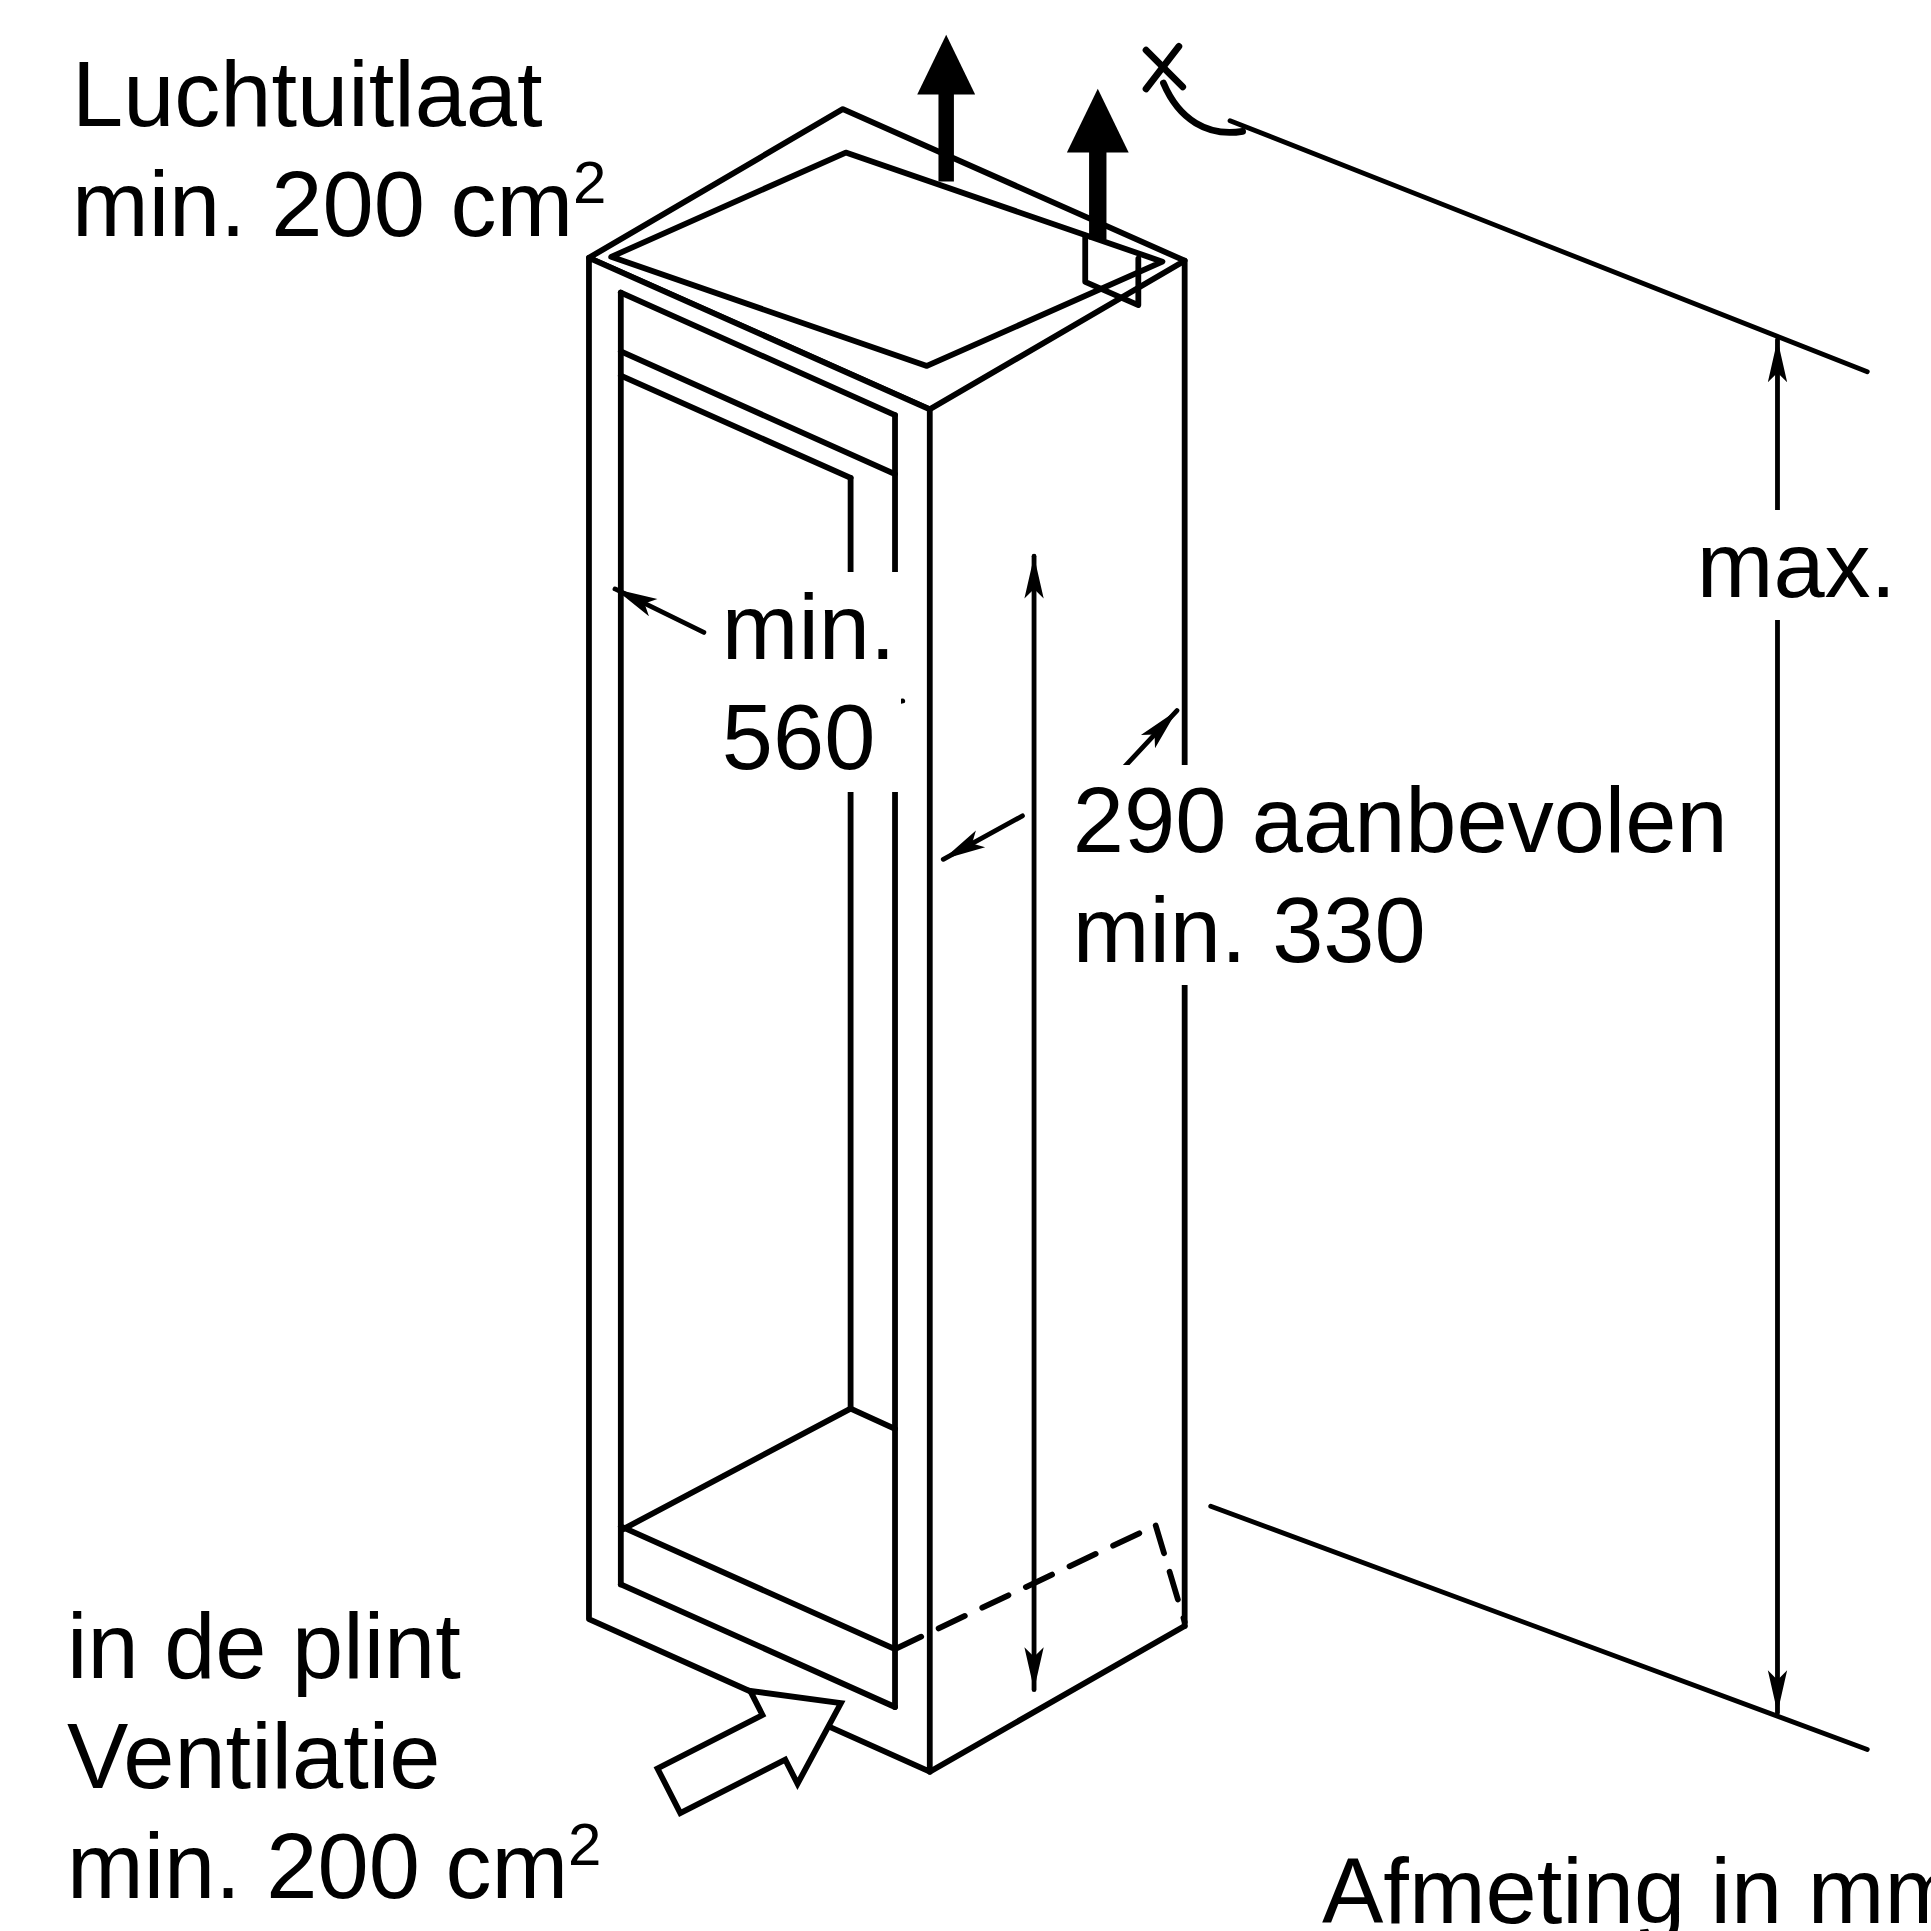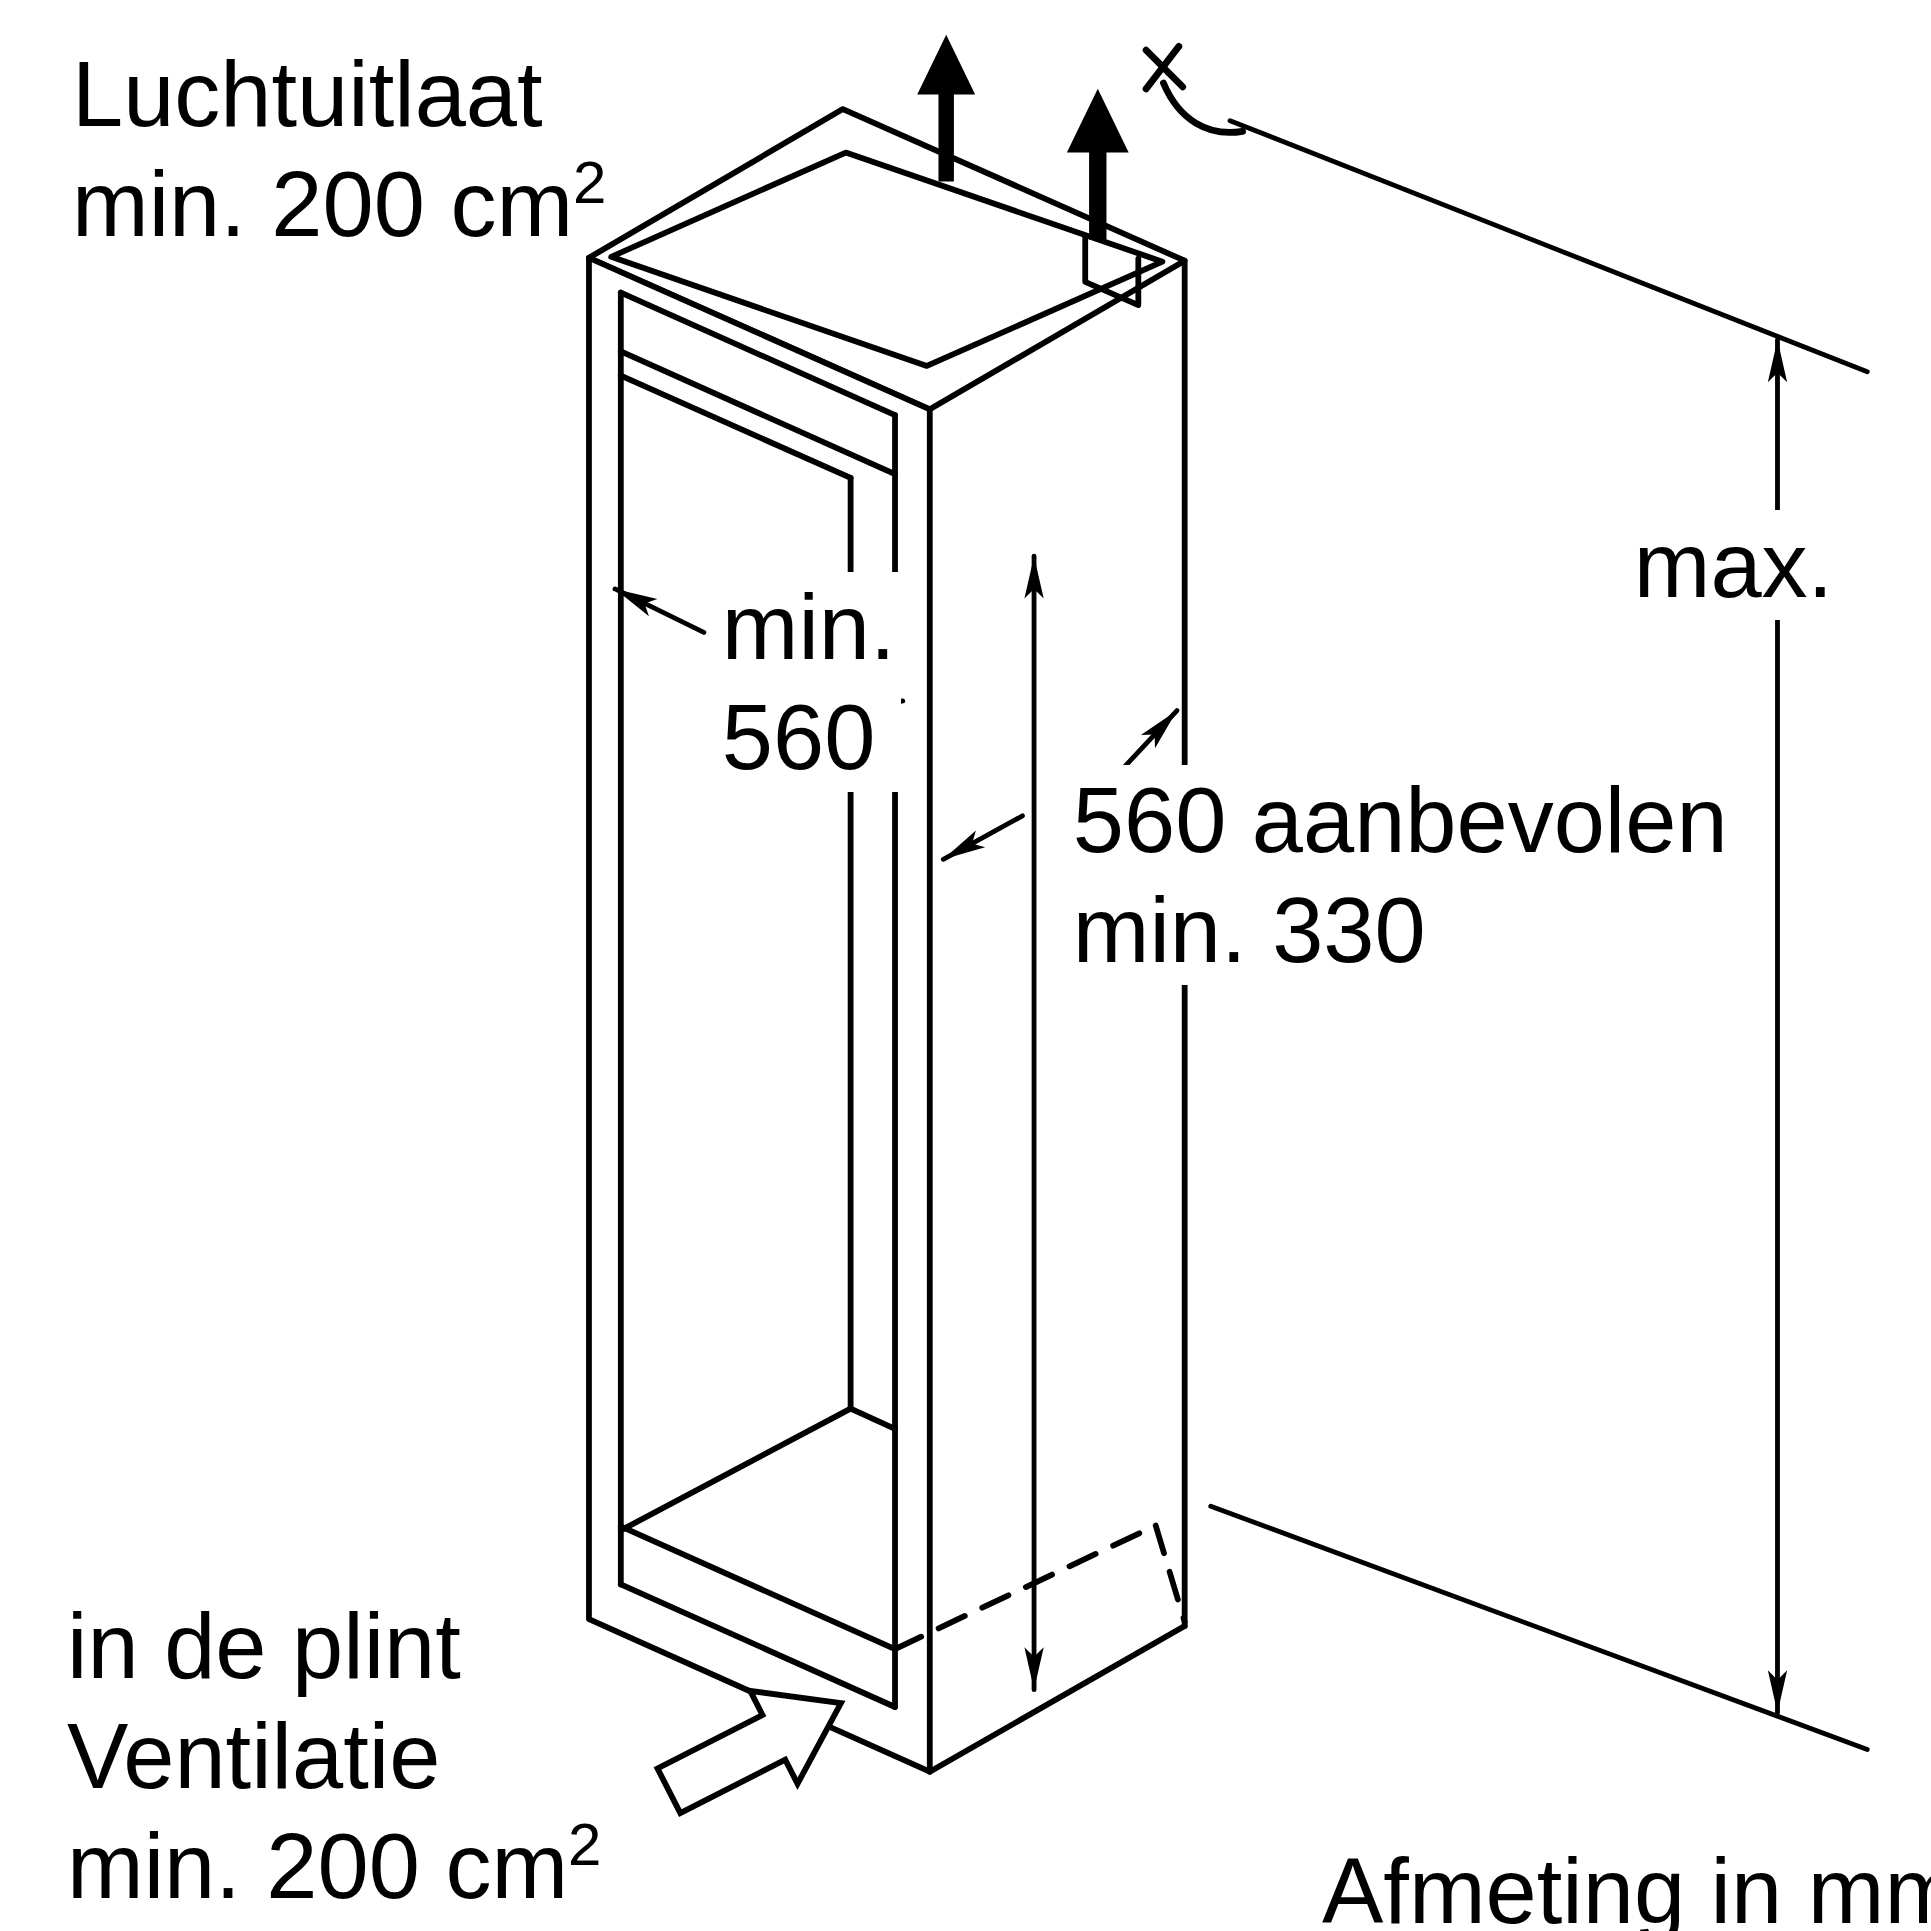--- a/index.html
+++ b/index.html
@@ -136,26 +136,26 @@
     <div>Luchtuitlaat</div>
     <div><span>min. 200 cm</span><sup>2</sup></div>
   </div>
 
   <div class="lbl halo" style="left:688px; top:572px;">
     <div>min.</div>
     <div>560</div>
   </div>
 
   <div class="lbl halo" style="left:1039px; top:765px;">
-    <div>560 aanbevolen</div>
+    <div>290 aanbevolen</div>
     <div>min. 330</div>
   </div>
 
 
-  <div class="lbl halo" style="left:1600px; top:510px;text-align:center;">
+  <div class="lbl halo" style="left:1663px; top:510px;text-align:center;">
     <div>max.</div>
   </div>
 
   <div class="lbl" style="left:39px; top:1591px;">
     <div>in de plint</div>
     <div>Ventilatie</div>
     <div><span>min. 200 cm</span><sup>2</sup></div>
   </div>
 
   <div class="lbl" style="left:1294px; top:1836px;">Afmeting in mm</div>

